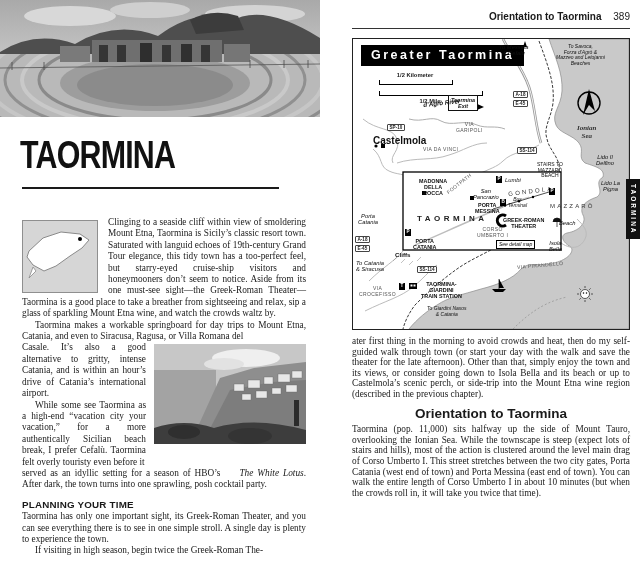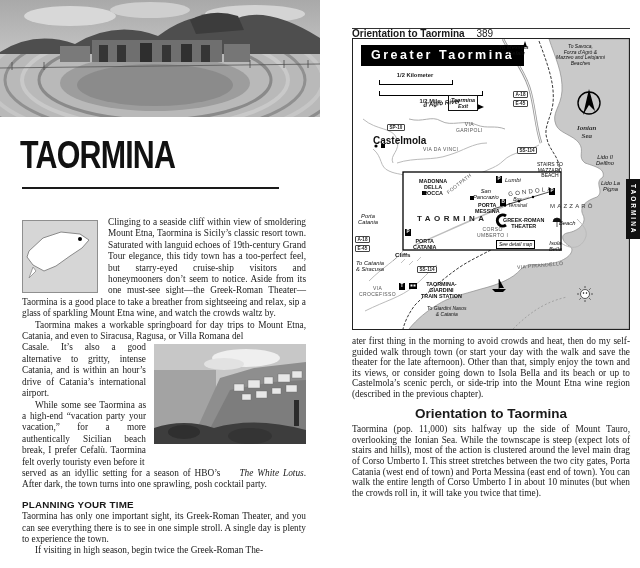--- a/index.html
+++ b/index.html
@@ -15,21 +15,21 @@
         text-align:justify;}
   #left-text p{margin:0;}
   .indent{text-indent:13px;}
   #sicily-box{float:left;width:76px;height:73px;margin:3px 10px 2px 0;background:#d6d6d6;
         border:1px solid #8f8f8f;box-sizing:border-box;}
   #coast-photo{float:right;width:152px;height:100px;margin:2px 0 3px 8px;}
   .subhead{font-family:"Liberation Sans",sans-serif;font-weight:bold;font-size:9.8px;
         letter-spacing:.2px;margin:8px 0 1px 0 !important;}
   .ital{font-style:italic;margin-left:15px;}
   
-  #rp-header{position:absolute;left:352px;top:28px;width:278px;text-align:left;
+  #rp-header{position:absolute;left:352px;top:11px;width:278px;text-align:right;
         font-family:"Liberation Sans",sans-serif;font-size:10px;}
   #rp-header .ht{font-weight:bold;}
   #rp-header .pn{margin-left:9px;font-weight:normal;color:#222;}
   #rp-rule{position:absolute;left:352px;top:28px;width:278px;height:1px;background:#333;}
   #rp-text{position:absolute;left:352px;top:336px;width:278px;font-size:9.3px;line-height:10.6px;
         text-align:justify;}
   #rp-text p{margin:0;}
   #section-heading{font-family:"Liberation Sans",sans-serif;font-weight:bold;font-size:13.5px;
         text-align:center;margin:9px 0 5px 0 !important;text-indent:0 !important;}
   
@@ -156,21 +156,21 @@
           <rect x="102" y="47" width="11" height="7"></rect>
             <rect x="118" y="44" width="9" height="6"></rect>
           <rect x="132" y="41" width="11" height="7"></rect>
         </g>
         <path d="M0,84 Q30,74 60,84 Q100,72 152,86 L152,100 L0,100 Z" fill="#3d3d3d"></path>
         <ellipse cx="30" cy="88" rx="16" ry="7" fill="#2f2f2f"></ellipse>
         <ellipse cx="96" cy="92" rx="22" ry="8" fill="#343434"></ellipse>
         <rect x="140" y="56" width="5" height="26" fill="#2b2b2b"></rect>
       </svg>
       <p>Casale. It’s also a good alternative to gritty, intense Catania, and is within an hour’s drive of Catania’s international airport.</p>
-      <p class="indent">While some see Taormina as a high-end “vacation party your vacation,” for a more authentically Sicilian beach break, I prefer Cefalù. Taormina felt overly touristy even before it</p>
+      <p class="indent">While some see Taormina as a high-end “vacation city your vacation,” for a more authentically Sicilian beach break, I prefer Cefalù. Taormina felt overly touristy even before it</p>
     </div>
     <p><span>served as an idyllic setting for a season of HBO’s </span><span class="ital">The White Lotus</span><span>. After dark, the town turns into one sprawling, posh cocktail party.</span></p>
     <p class="subhead">PLANNING YOUR TIME</p>
     <p>Taormina has only one important sight, its Greek-Roman Theater, and you can see everything there is to see in one simple stroll. A single day is plenty to experience the town.</p>
     <p class="indent">If visiting in high season, begin twice the Greek-Roman The-</p>
   </div>
 
   <div id="rp-header">
     <span class="ht">Orientation to Taormina</span>
     <span class="pn">389</span>

